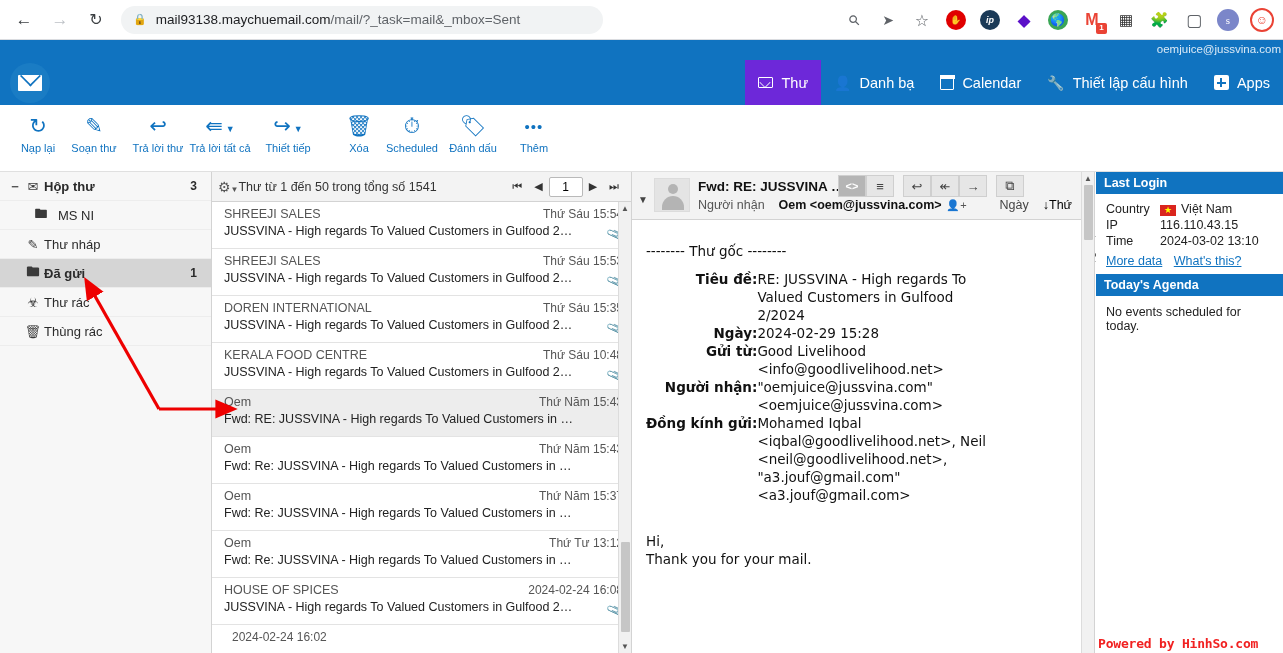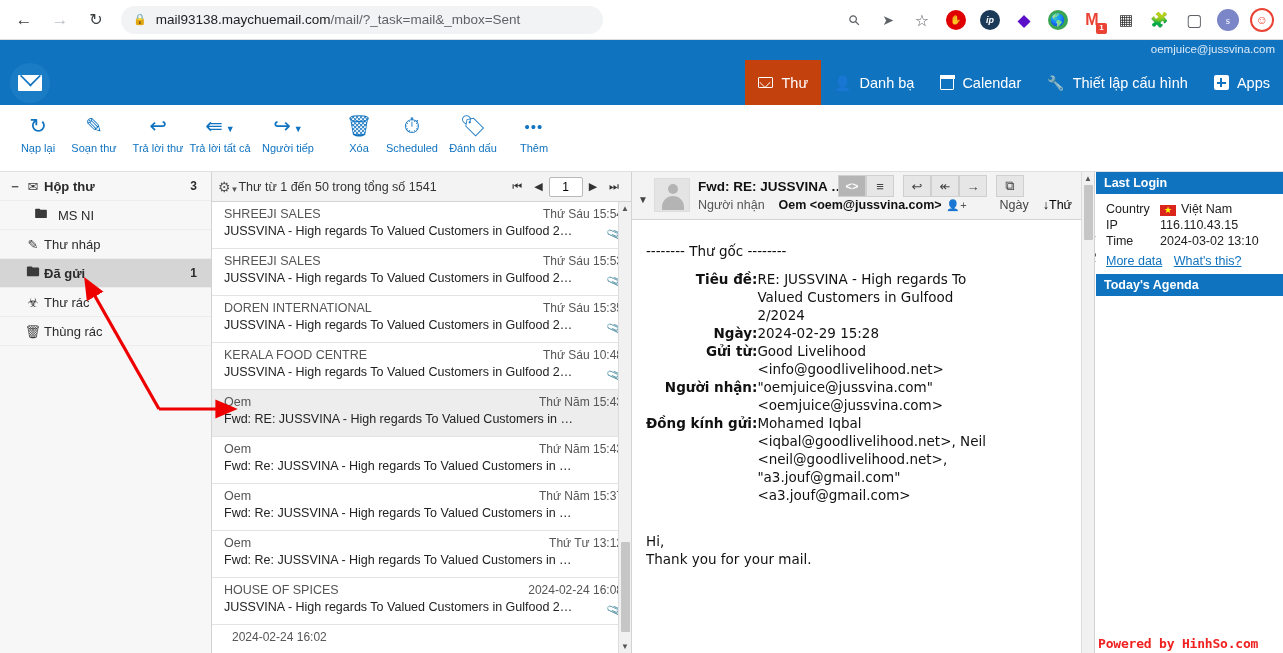--- a/index.html
+++ b/index.html
@@ -58,21 +58,21 @@
     width: 24px; height: 24px; border-radius: 50%; border: 2px solid #ea4335;
     display:flex; align-items:center; justify-content:center; color:#ea4335; font-size:12px;
   }
 
   
   .topbar {
     position: absolute; top: 40px; left: 0; width: 1283px; height: 65px;
     background: #1073c0;
   }
   .user-email {
-    position: absolute; right: 8px; top: 3px; color: #dbeaf6; font-size: 11.5px;
+    position: absolute; right: 2px; top: 3px; color: #dbeaf6; font-size: 11.5px;
   }
   .logo-circle {
     position: absolute; left: 10px; top: 23px; width: 40px; height: 40px;
     border-radius: 50%; background: #1a7cc4;
     display: flex; align-items: center; justify-content: center;
   }
   .envelope {
     width: 24px; height: 16px; background: #fff; border-radius: 1px; position: relative; overflow:hidden;
   }
   .envelope:after {
@@ -81,21 +81,21 @@
     transform: rotate(-45deg) scale(0.82); transform-origin: 0 0; left: 2px; top: 1px;
   }
   .navtabs {
     position: absolute; right: 0; top: 20px; height: 45px;
     display: flex; align-items: stretch;
   }
   .navtab {
     display: flex; align-items: center; padding: 0 13px; color: #fff;
     font-size: 14.5px; cursor: pointer; height: 45px;
   }
-  .navtab.active { background: #c2410c; }
+  .navtab.active { background: #6d28d9; }
   .navtab .tab-ic { margin-right: 8px; display:flex; align-items:center; font-size: 14px; }
   .sq-env { width: 15px; height: 11px; border: 1.6px solid #fff; border-radius: 1px; position: relative; }
   .sq-env:after { content:""; position:absolute; left:0.5px; top:0.5px; width: 9px; height: 9px;
       border-right: 1.5px solid #fff; border-bottom: 1.5px solid #fff;
       transform: rotate(45deg) scale(0.78); transform-origin: 0 0; left: 6px; top: -1px;}
   .plus-box { width: 15px; height: 15px; background: #fff; border-radius: 2px; position: relative; }
   .plus-box:before, .plus-box:after { content:""; position:absolute; background:#1073c0; }
   .plus-box:before { left: 6.5px; top: 3px; width: 2px; height: 9px; }
   .plus-box:after { left: 3px; top: 6.5px; width: 9px; height: 2px; }
   .cal-ic { width: 14px; height: 14px; border: 1.6px solid #fff; border-radius: 1px; position: relative; }
@@ -386,21 +386,21 @@
     <div class="tbtn" style="left:122px;">
       <span class="tb-ic">↩</span>
       <span class="tb-lb">Trả lời thư</span>
     </div>
     <div class="tbtn" style="left:184px;">
       <span class="tb-ic">⇚<span class="caret-sm">▼</span></span>
       <span class="tb-lb">Trả lời tất cả</span>
     </div>
     <div class="tbtn" style="left:252px;">
       <span class="tb-ic">↪<span class="caret-sm">▼</span></span>
-      <span class="tb-lb">Người tiếp</span>
+      <span class="tb-lb">Thiết tiếp</span>
     </div>
     <div class="tbtn" style="left:323px;">
       <span class="tb-ic">🗑</span>
       <span class="tb-lb">Xóa</span>
     </div>
     <div class="tbtn" style="left:376px;">
       <span class="tb-ic">⏱</span>
       <span class="tb-lb">Scheduled</span>
     </div>
     <div class="tbtn" style="left:437px;">
@@ -633,20 +633,21 @@
       <div class="rp-row">
         <span class="rp-k">Time</span>
         <span class="rp-v">2024-03-02 13:10</span>
       </div>
       <div class="rp-links">
         <a>More data</a>
         <a>What's this?</a>
       </div>
     </div>
     <div class="rp-title">Today's Agenda</div>
+    <div class="rp-note">No events scheduled for today.</div>
   </div>
 
   <div class="watermark">Powered by HinhSo.com</div>
 
   <svg class="annotation" viewBox="0 0 1283 653">
     <defs>
       <marker id="ah" markerWidth="7" markerHeight="7" refX="5.2" refY="3" orient="auto">
         <polygon points="0,0 7,3 0,6" fill="#ee0000"></polygon>
       </marker>
     </defs>

